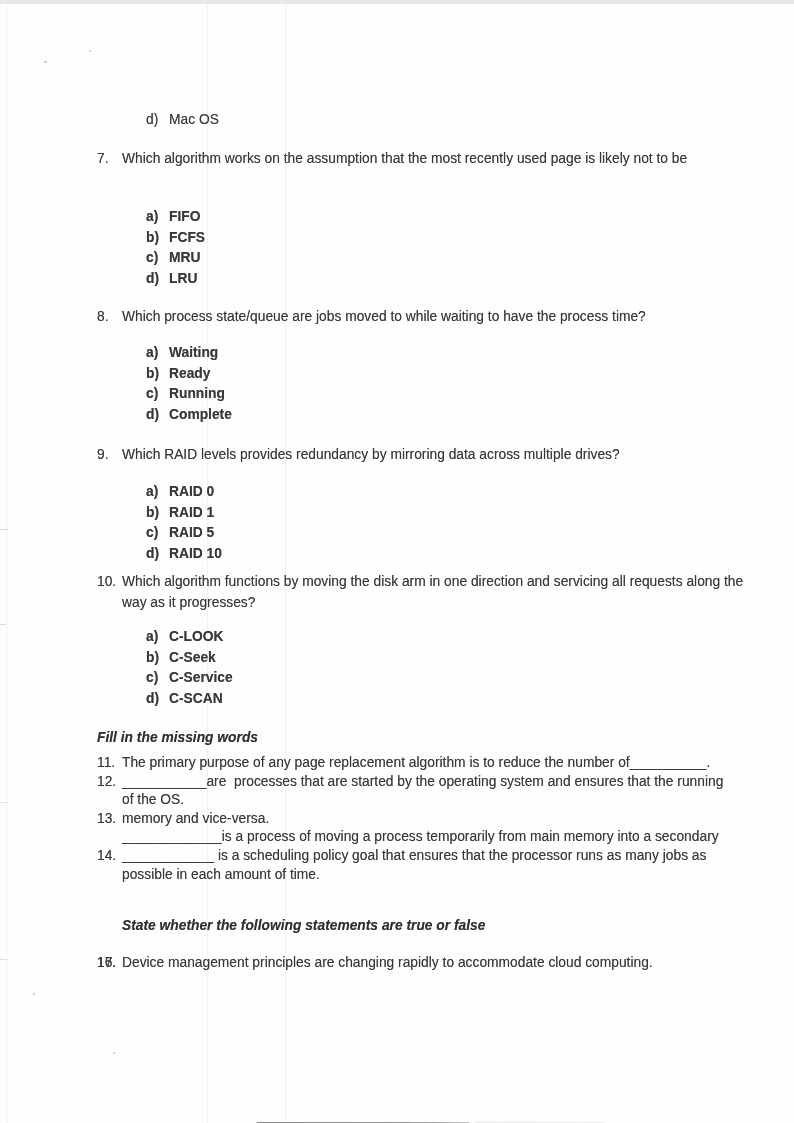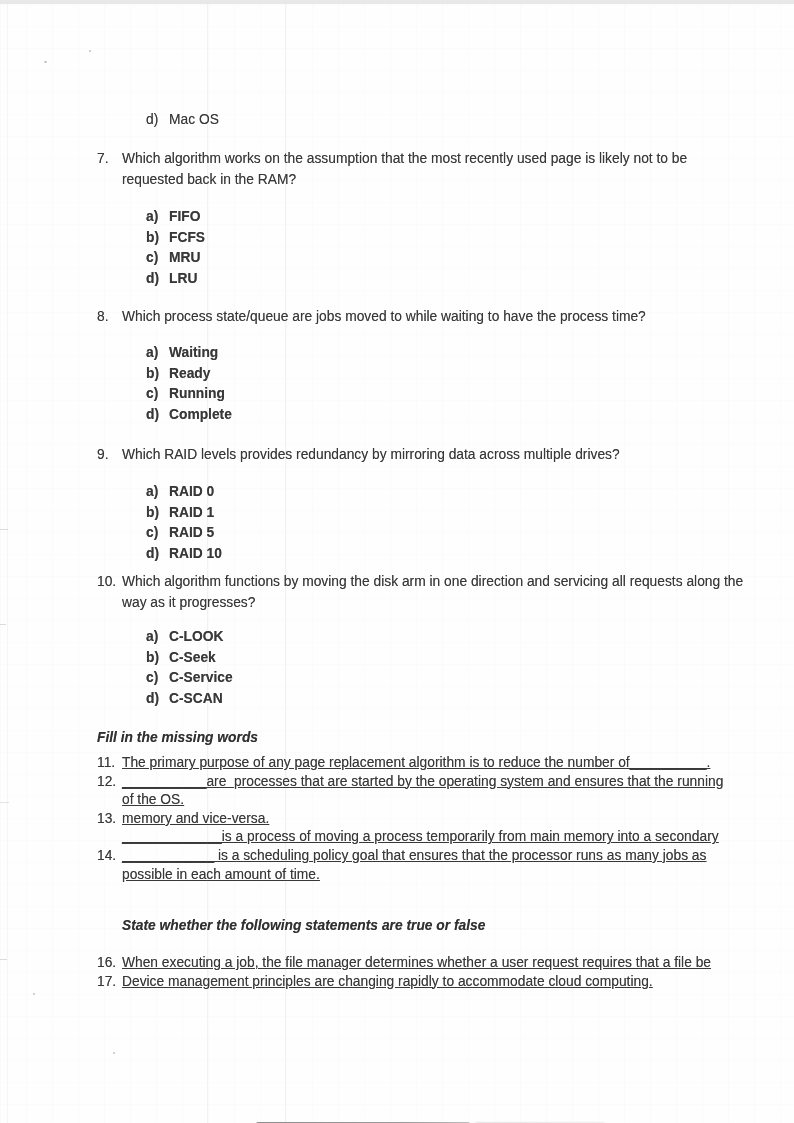--- a/index.html
+++ b/index.html
@@ -23,21 +23,21 @@
   .q{position:absolute;left:97px;padding-left:25px;line-height:20.6px;width:660px;}
   .qnum{position:absolute;left:0;top:0;}
   .qline{white-space:nowrap;}
   
   .opts{position:absolute;left:146px;line-height:20.6px;font-weight:bold;}
   .opt{white-space:nowrap;}
   .olet{display:inline-block;width:23px;}
   
   .sec{position:absolute;font-weight:bold;font-style:italic;white-space:nowrap;color:#303030;}
   
-  .nlist{position:absolute;left:97px;width:670px;line-height:18.6px;text-decoration:underline;}
+  .nlist{position:absolute;left:97px;width:670px;line-height:18.6px;}
   .nitem{position:relative;padding-left:25px;}
   .nnum{position:absolute;left:0;top:0;}
   .nline{white-space:nowrap;}
   
   .speck{position:absolute;background:#9a9a9a;border-radius:50%;opacity:.6;}
   .edge-line{position:absolute;top:0;bottom:0;width:1px;background:rgba(150,140,150,0.10);}
   .edge-tick{position:absolute;left:0;height:1px;background:rgba(170,150,165,0.35);}
   .smudge{
     position:absolute;left:256px;top:1118px;width:214px;height:4px;
     background:linear-gradient(90deg,#8d8d8d 0%,#9b9b9b 70%,#bdbdbd 100%);
@@ -54,21 +54,20 @@
 
 <div class="page">
 
   <div class="stray" style="top:106px">
     <span class="olet">d)</span><span>Mac OS</span>
   </div>
 
   <div class="q" style="top:145px">
     <span class="qnum">7.</span>
     <div class="qline">Which algorithm works on the assumption that the most recently used page is likely not to be</div>
-    <div class="qline">requested back in the RAM?</div>
   </div>
   <div class="opts" style="top:203px">
     <div class="opt"><span class="olet">a)</span><span>FIFO</span></div>
     <div class="opt"><span class="olet">b)</span><span>FCFS</span></div>
     <div class="opt"><span class="olet">c)</span><span>MRU</span></div>
     <div class="opt"><span class="olet">d)</span><span>LRU</span></div>
   </div>
 
   <div class="q" style="top:303px">
     <span class="qnum">8.</span>
@@ -126,21 +125,20 @@
       <div class="nline">____________ is a scheduling policy goal that ensures that the processor runs as many jobs as</div>
       <div class="nline">possible in each amount of time.</div>
     </div>
   </div>
 
   <div class="sec" style="left:122px;top:914px">State whether the following statements are true or false</div>
 
   <div class="nlist" style="top:950px">
     <div class="nitem">
       <span class="nnum">16.</span>
-      <div class="nline">When executing a job, the file manager determines whether a user request requires that a file be</div>
     </div>
     <div class="nitem">
       <span class="nnum">17.</span>
       <div class="nline">Device management principles are changing rapidly to accommodate cloud computing.</div>
     </div>
   </div>
 
   <div class="speck" style="left:44px;top:57px;width:3px;height:2px"></div>
   <div class="speck" style="left:89px;top:46px;width:2px;height:2px"></div>
   <div class="speck" style="left:33px;top:989px;width:2px;height:2px"></div>

